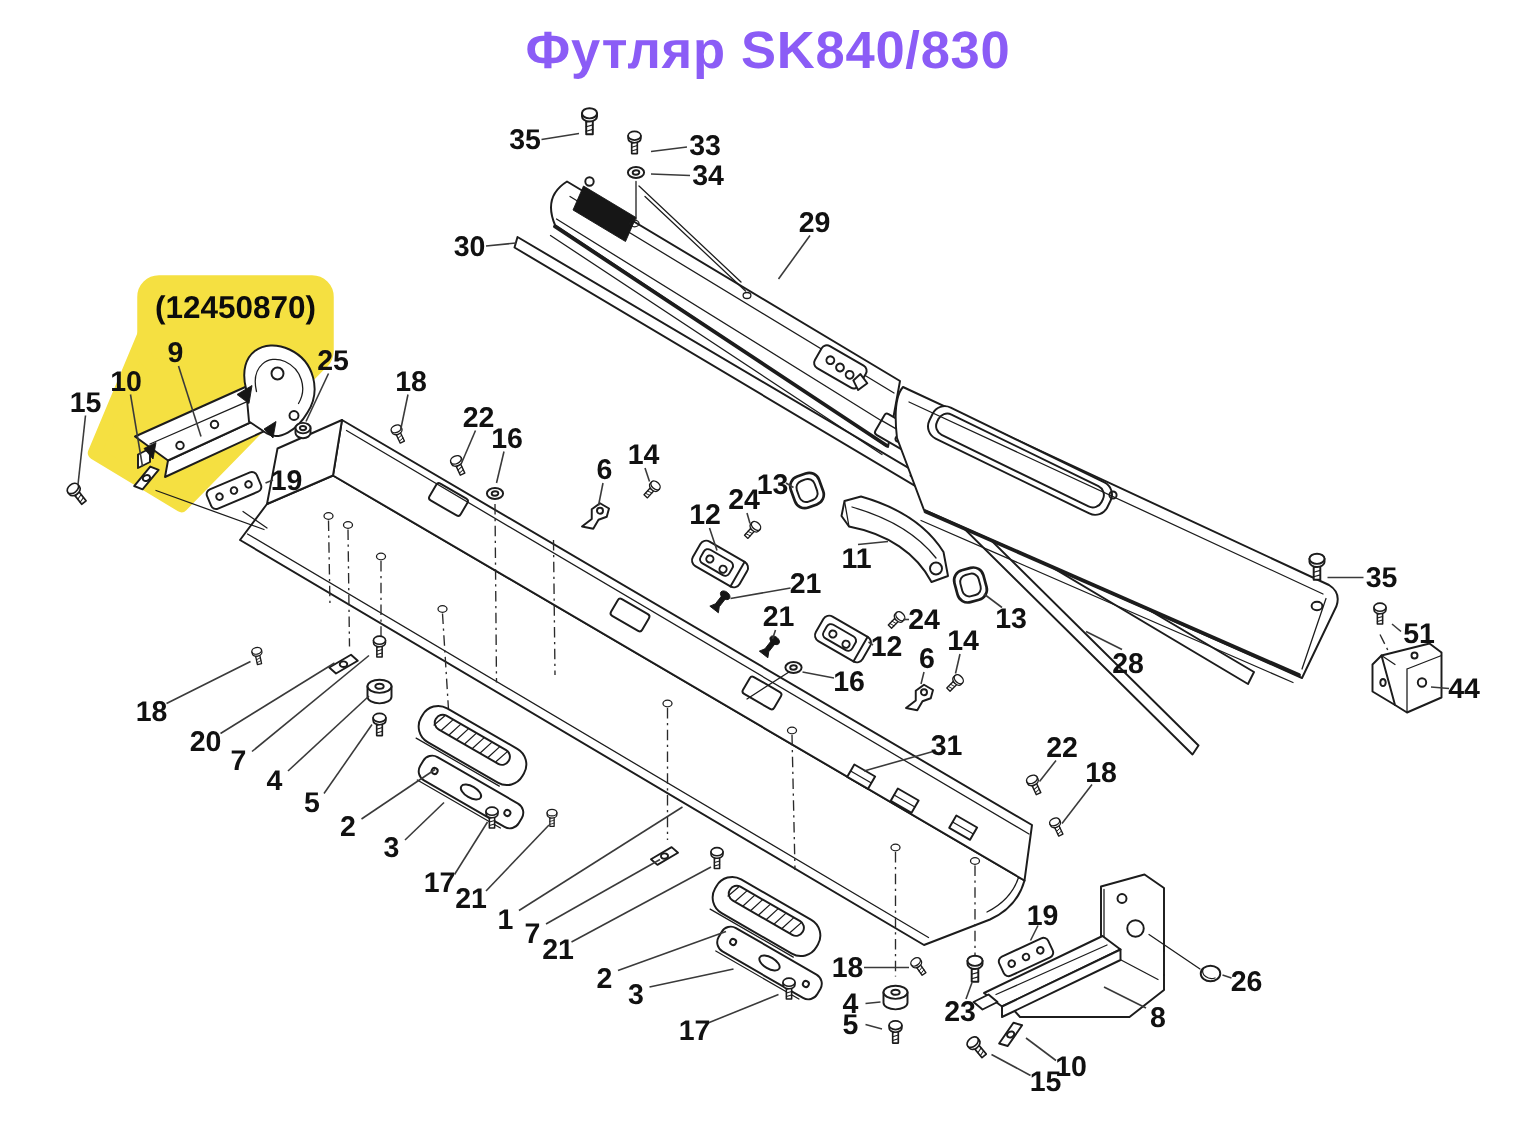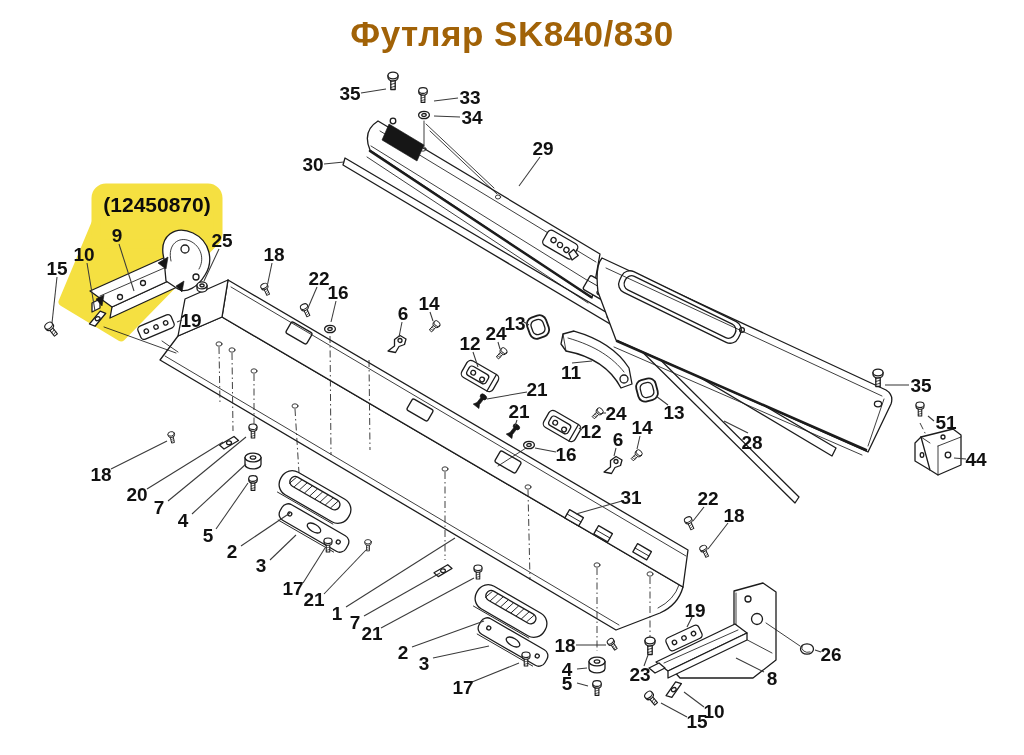--- a/index.html
+++ b/index.html
@@ -1,19 +1,19 @@
 <!DOCTYPE html>
 <html><head>
 <meta charset="utf-8">
 <style>
   html,body{margin:0;padding:0;background:#fff;}
   .stage{position:relative;width:1024px;height:755px;background:#fff;overflow:hidden;
          font-family:"Liberation Sans",sans-serif;}
   .title{position:absolute;top:14px;left:0;width:100%;text-align:center;
-         font-size:35px;font-weight:700;color:#a16207;letter-spacing:.5px;}
+         font-size:35px;font-weight:700;color:#8b5cf6;letter-spacing:.5px;}
   svg{position:absolute;left:0;top:0;}
   .p{fill:#ffffff;stroke:#1c1c1c;stroke-width:1.3;stroke-linejoin:round;stroke-linecap:round;}
   .ln{fill:none;stroke:#1c1c1c;stroke-width:1.3;stroke-linejoin:round;stroke-linecap:round;}
   .thin{stroke-width:0.85;}
   .heavy{stroke-width:2.5;}
   .blk{fill:#161616;stroke:#161616;stroke-width:0.6;}
   .dash{fill:none;stroke:#2a2a2a;stroke-width:0.9;stroke-dasharray:7 3 1.5 3;}
   .hl{stroke-width:9;stroke-linejoin:round;}
   .leader{stroke:#3a3a3a;stroke-width:1.05;fill:none;}
   .lbl{font-family:"Liberation Sans",sans-serif;font-size:19px;font-weight:700;fill:#111;}

